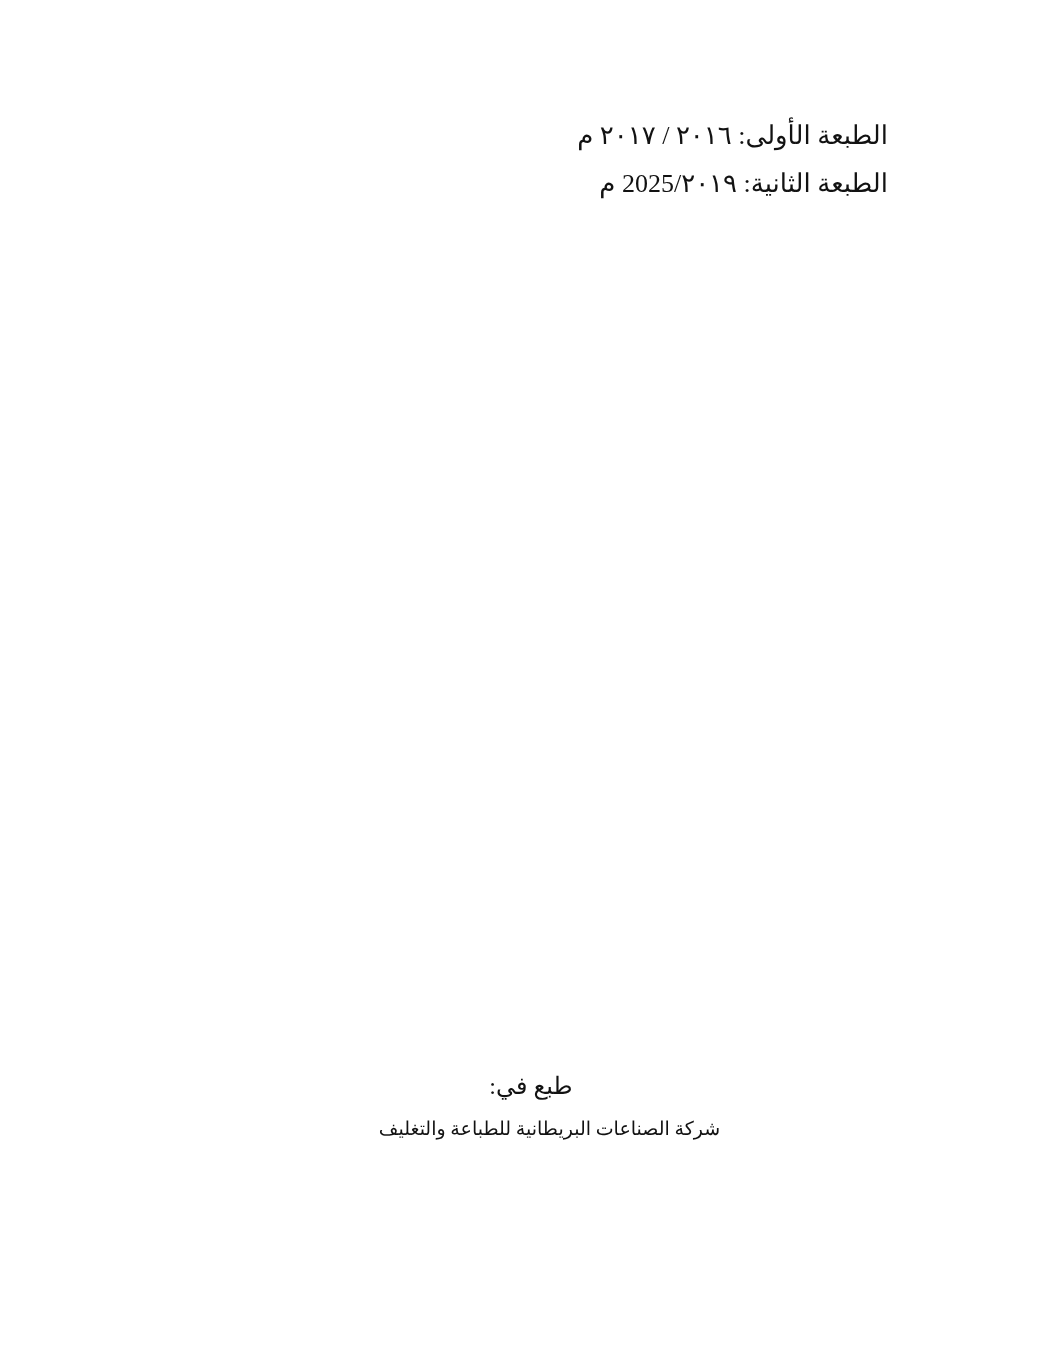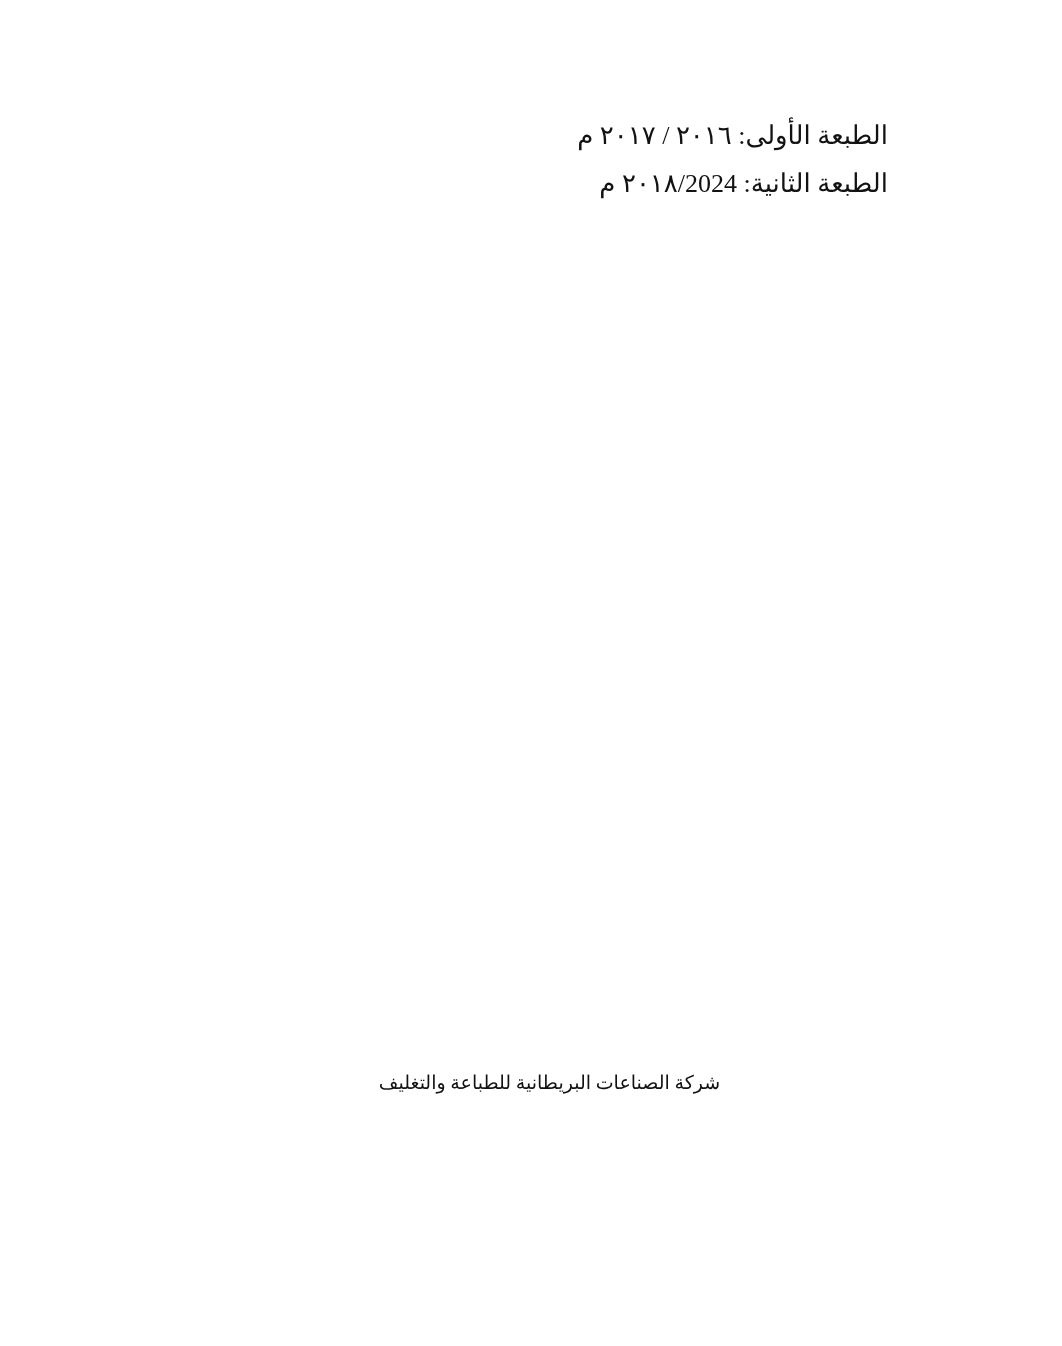--- a/index.html
+++ b/index.html
@@ -66,21 +66,22 @@
     line-height: 1.6;
   }
 </style>
 </head>
 <body>
 
 <div class="page">
 
   <div class="edition-block">
     <div class="edition-line">الطبعة الأولى: ٢٠١٦ / ٢٠١٧ م</div>
-    <div class="edition-line">الطبعة الثانية: ٢٠١٨/2024 م</div>
+    <div class="edition-line">الطبعة الثانية: 2025/٢٠١٩ م</div>
   </div>
 
   <div class="print-block">
+    <div class="print-heading">طبع في:</div>
     <div class="print-company">شركة الصناعات البريطانية للطباعة والتغليف</div>
   </div>
 
 
 </div>
 
 </body></html>

